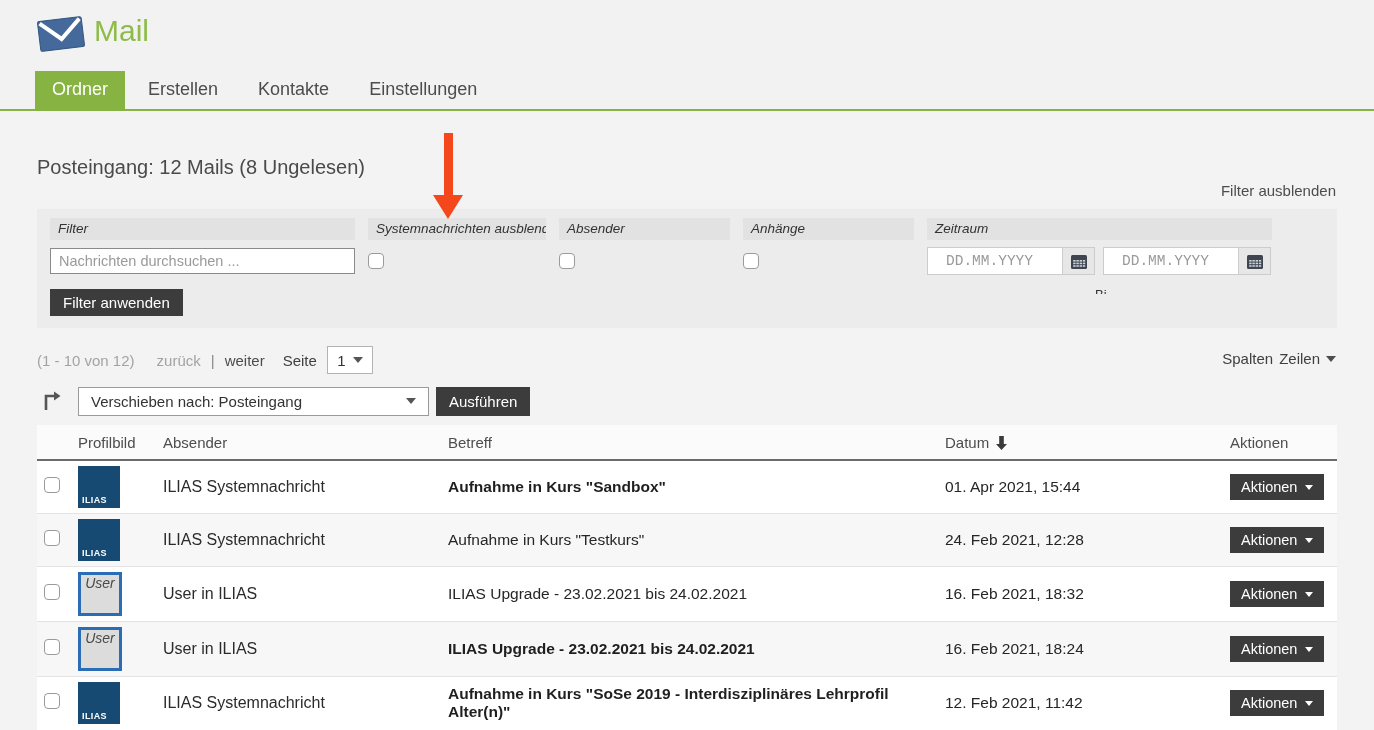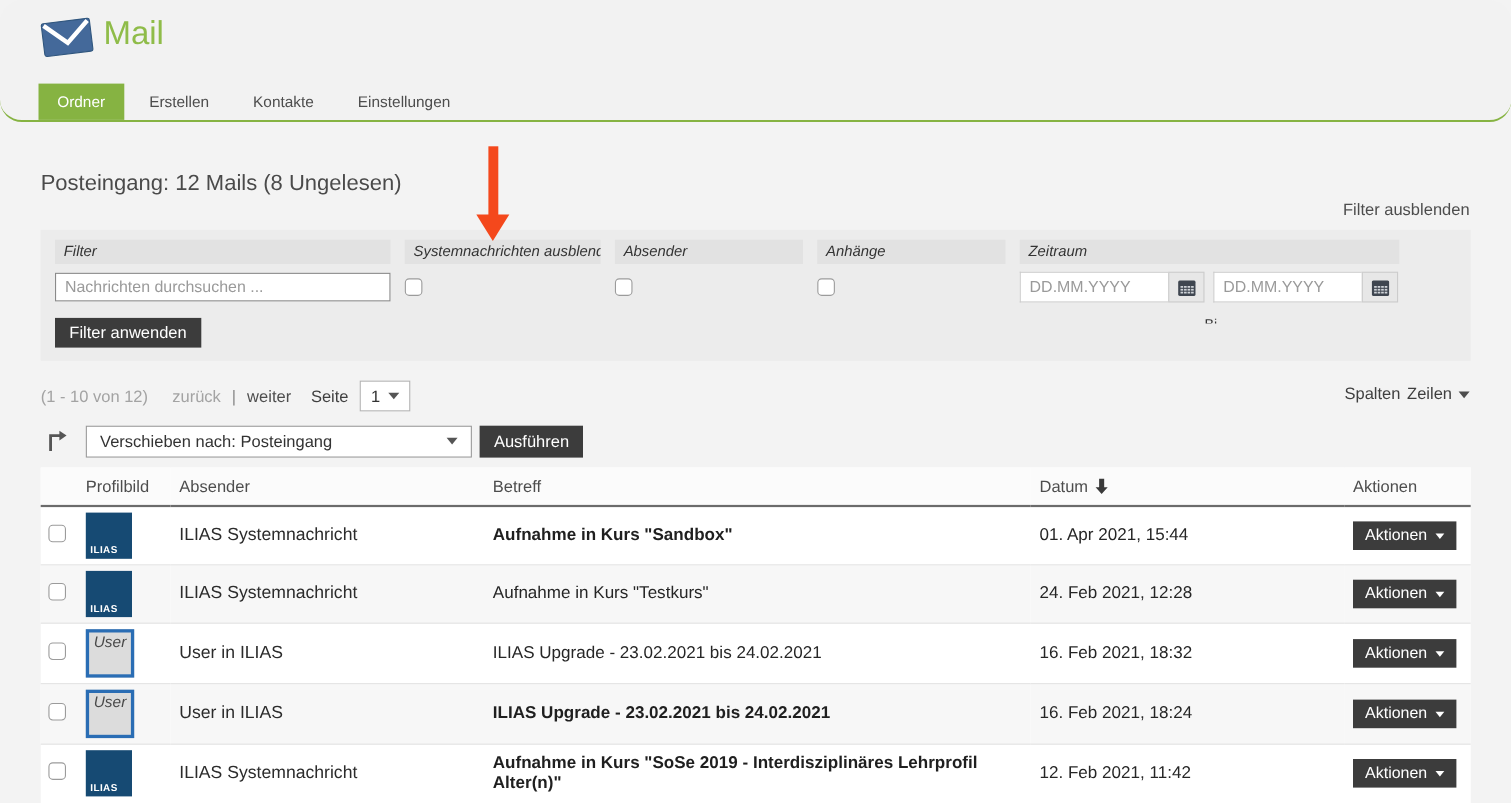--- a/index.html
+++ b/index.html
@@ -1,45 +1,45 @@
 <!DOCTYPE html>
 <html lang="de"><head>
 <meta charset="utf-8">
 <style>
   * { box-sizing: border-box; margin: 0; padding: 0; }
   html,body { width:1374px; height:730px; }
   body { font-family:"Liberation Sans","DejaVu Sans",sans-serif; color:#4d4d4d; }
   .page { position:relative; width:1374px; height:730px; background:#f3f3f3; overflow:hidden; }
 
   
-  .topbar { position:relative; height:111px; background:#f2f2f2; border-bottom:2px solid #86b342;border-radius:20px; }
+  .topbar { position:relative; height:111px; background:#f2f2f2; border-bottom:2px solid #86b342; }
   .logo { position:absolute; left:36px; top:13px; width:50px; height:42px; }
   .app-title { position:absolute; left:94px; top:14px; font-size:30px; color:#8fbc49; font-weight:400; }
   .tabs { position:absolute; left:35px; bottom:0; display:flex; }
-  .tab { font-size:14px; color:#4d4d4d; padding:8px 17px 9px; cursor:pointer; white-space:nowrap; }
+  .tab { font-size:18px; color:#4d4d4d; padding:8px 17px 9px; cursor:pointer; white-space:nowrap; }
   .tab.active { background:#86b342; color:#fff; }
   .tab + .tab { margin-left:6px; }
 
   
   .heading { margin:45px 0 0 37px; font-size:20px; color:#4a4a4a; font-weight:400; }
   .filter-hide { position:absolute; top:182px; right:38px; font-size:15px; color:#4d4d4d; cursor:pointer; }
 
   
   .filter-panel { margin:30px 37px 0 37px; background:#ececec; padding:9px 13px 13px; height:119px; position:relative; }
   .filter-cols { display:flex; gap:13px; }
   .fcol { display:flex; flex-direction:column; }
   .fcol-1 { width:305px; } .fcol-2 { width:178px; } .fcol-3 { width:171px; } .fcol-4 { width:171px; } .fcol-5 { width:345px; }
   .flabel { background:#e2e2e2; font-style:italic; font-size:13.5px; color:#333; padding:3px 8px; height:22px; white-space:nowrap; overflow:hidden; }
   .fbody { margin-top:7px; height:28px; display:flex; align-items:center; }
   .search-input { width:100%; height:26px; border:1px solid #8a8a8a; background:#fff; font-size:14.5px; padding:0 8px; color:#333; font-family:inherit; }
   .search-input::placeholder, .date-input::placeholder { color:#9a9a9a; opacity:1; }
   .cbx { width:16px; height:16px; border:1px solid #9b9b9b; border-radius:4px; background:#fff; appearance:none; -webkit-appearance:none; cursor:pointer; }
   .dategroup { display:flex; }
   .dategroup + .dategroup { margin-left:8px; }
-  .date-input { width:135px; height:28px; border:1px solid #ccc; border-right:none; background:#fff; font-size:14.5px; padding:0 8px; color:#333; font-family:Liberation Sans, sans-serif; }
+  .date-input { width:135px; height:28px; border:1px solid #ccc; border-right:none; background:#fff; font-size:14.5px; padding:0 18px; color:#333; font-family:Liberation Mono, monospace; }
   .cal-btn { width:33px; height:28px; border:1px solid #ccc; background:#e7e7e7; display:flex; align-items:center; justify-content:center; cursor:pointer; }
   .clipped-text { position:absolute; left:1058px; top:78px; height:7px; overflow:hidden; font-size:13px; color:#333; }
   .filter-buttons { margin-top:14px; display:flex; gap:7px;align-items:center; }
   .btn-dark { background:#3c3c3c; color:#fff; border:none; font-size:15px; font-family:inherit; padding:5px 13px; cursor:pointer; white-space:nowrap; }
 
   
   .pag-row { margin:18px 37px 0; display:flex; align-items:center; font-size:15px; position:relative; height:28px; }
   .pag-range, .pag-prev { color:#a3a3a3; }
   .pag-prev { margin-left:22px; cursor:default; }
   .pag-sep { margin:0 10px; color:#8a8a8a; }

